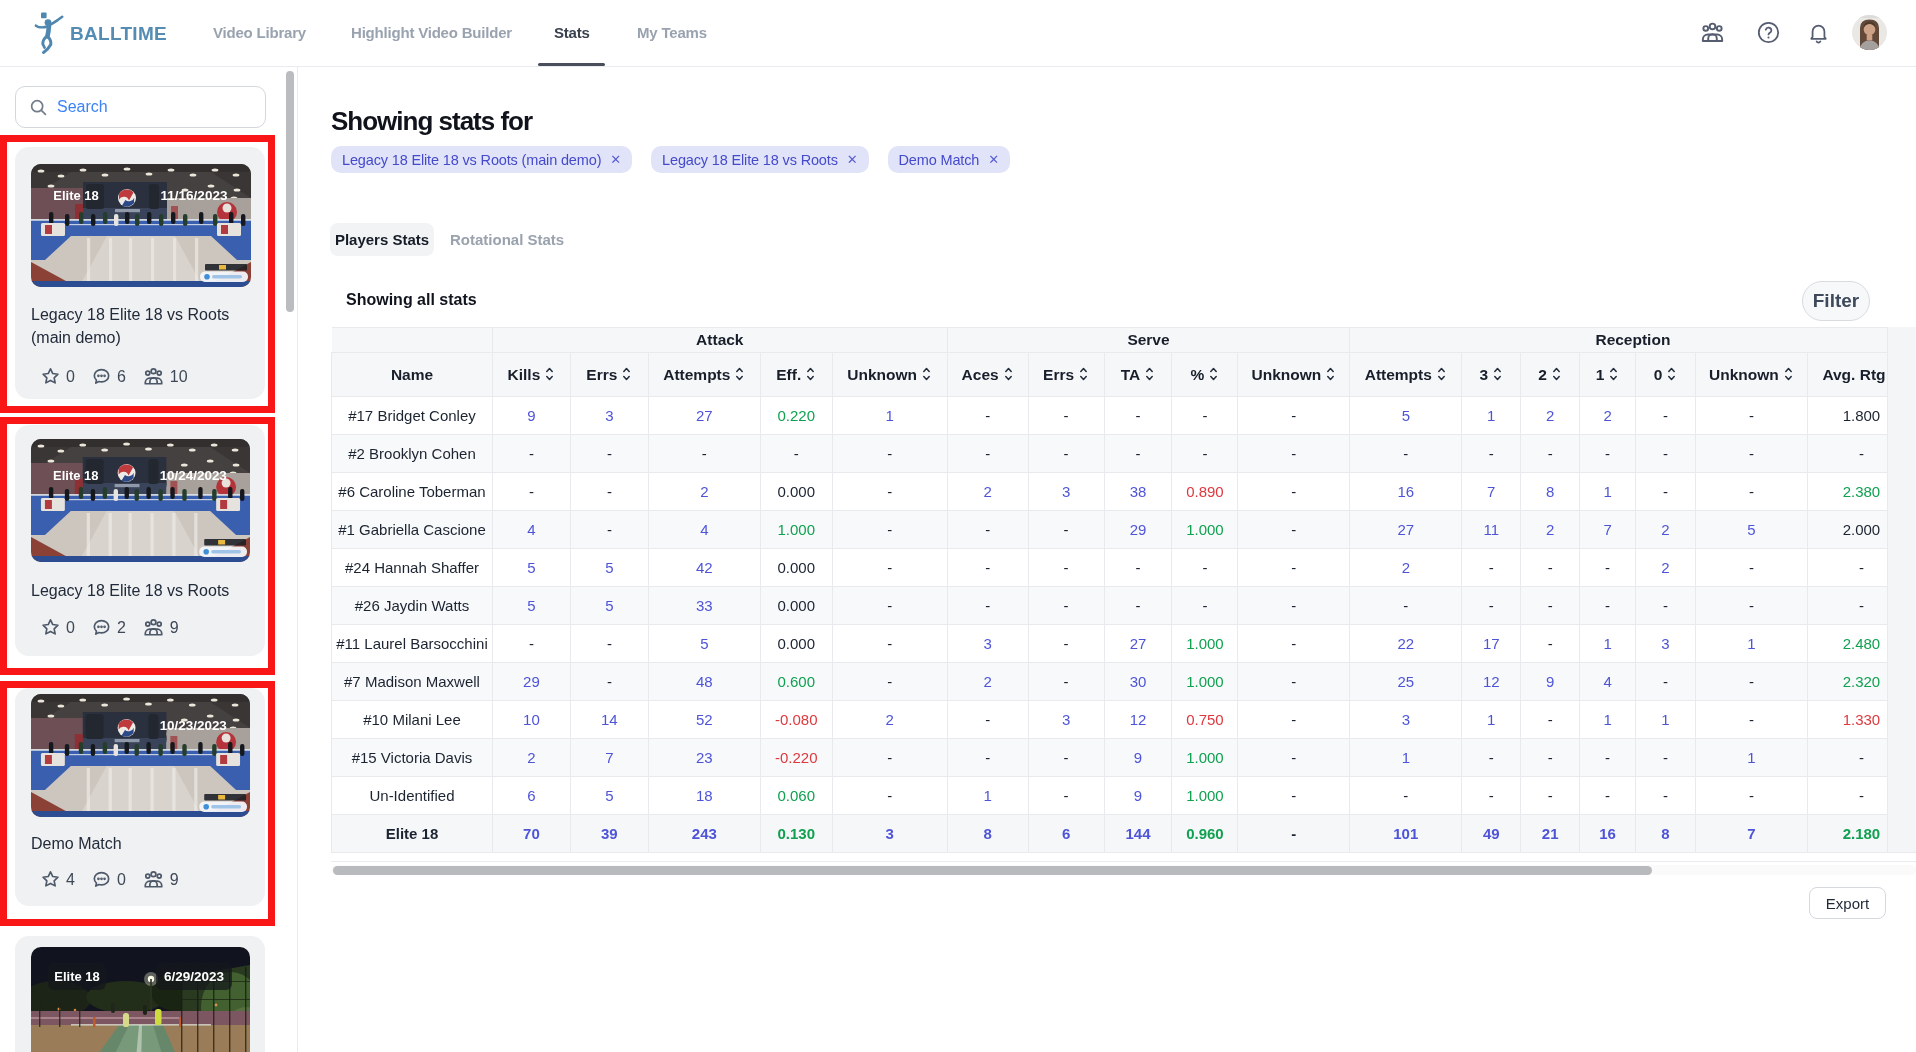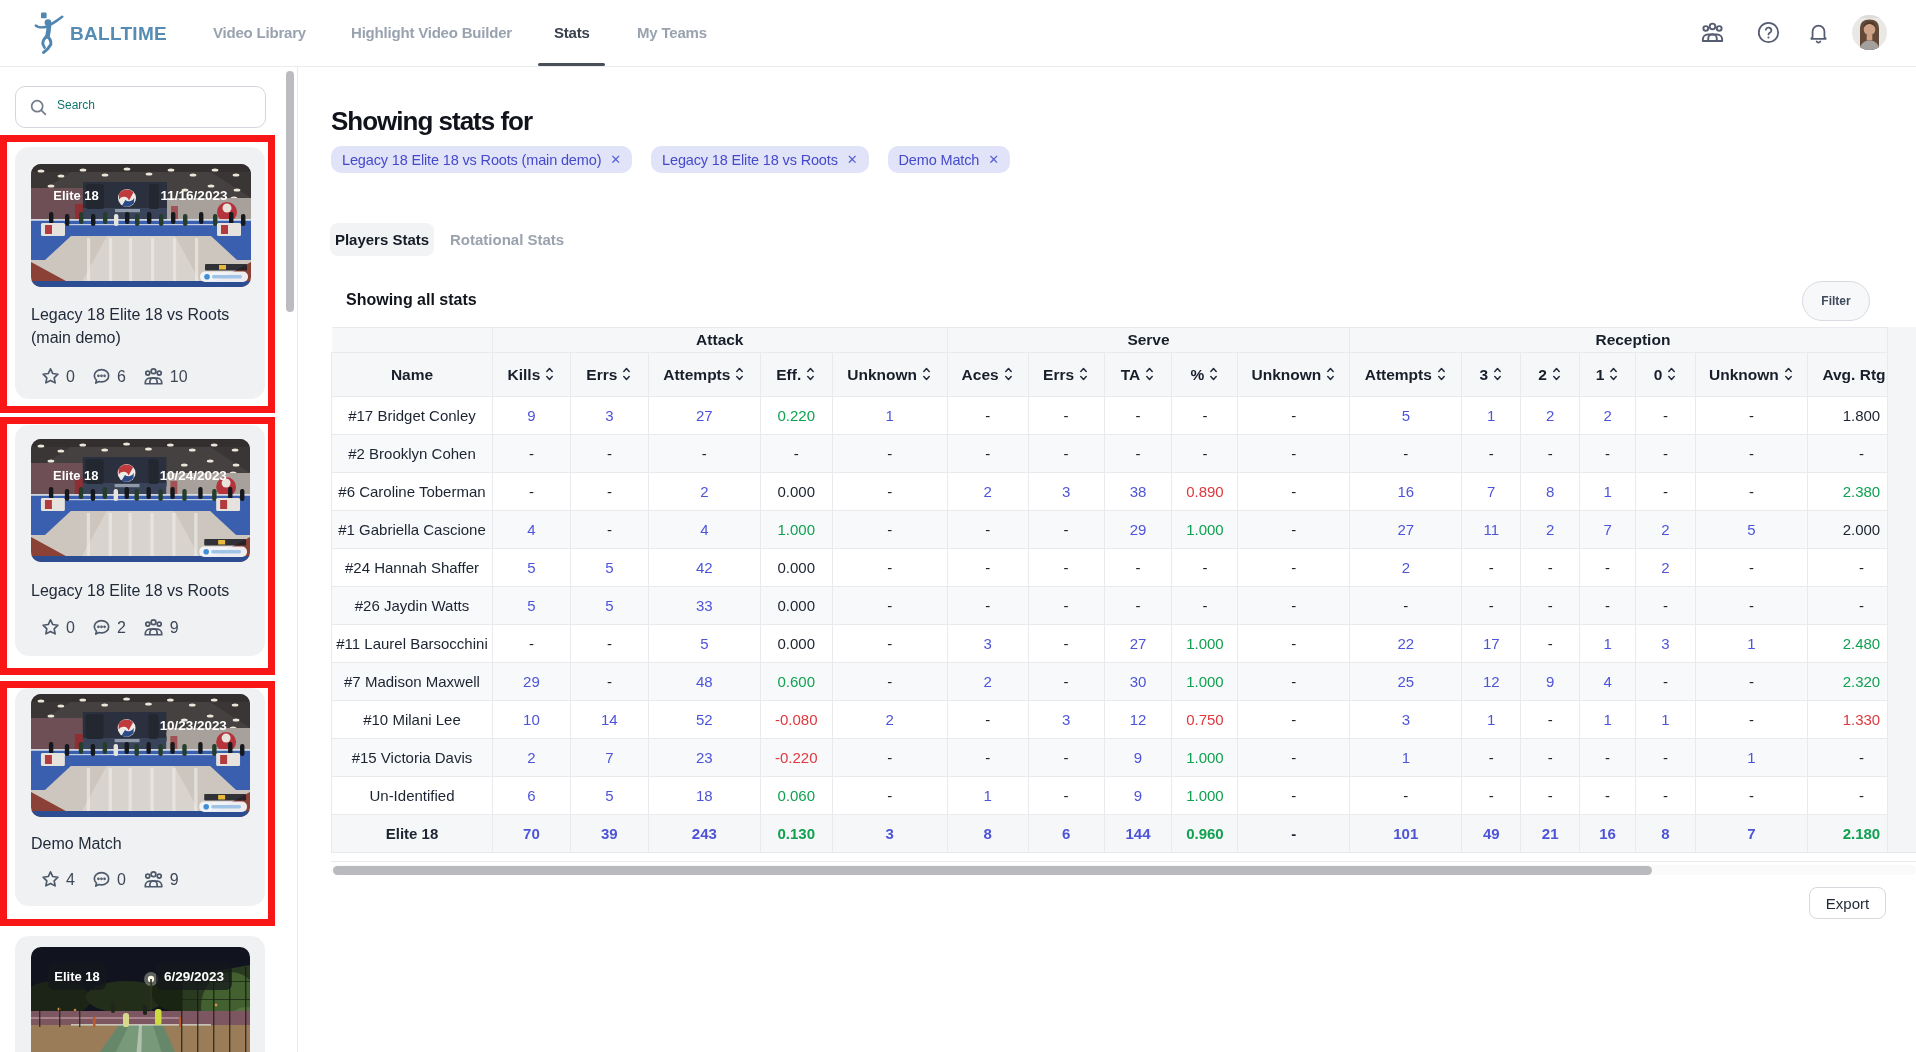--- a/index.html
+++ b/index.html
@@ -13,40 +13,40 @@
 .nlink.act { color:#39414f; font-weight:700; }
 .underline { position:absolute; left:538px; top:63px; width:67px; height:3px; background:#494f5a; border-radius:2px; }
 .nico { position:absolute; top:20px; }
 .avatar { position:absolute; left:1852px; top:15px; width:35px; height:35px; border-radius:50%; overflow:hidden; }
 
 
 .divider { position:absolute; left:297px; top:67px; width:1px; height:985px; background:#e9ebee; }
 .sthumbbar { position:absolute; left:286px; top:71px; width:8px; height:241px; background:#bbbcc0; border-radius:4px; }
 .search { position:absolute; left:15px; top:86px; width:251px; height:42px; border:1px solid #d3d7dd; border-radius:10px; background:#fff; }
 .search svg { position:absolute; left:13px; top:11px; }
-.search span { position:absolute; left:41px; top:11px; font-size:12px; color:#0f766e; }
+.search span { position:absolute; left:41px; top:11px; font-size:16px; color:#3b82f6; }
 .card { position:absolute; left:15px; width:250px; background:#f0f1f3; border-radius:14px; }
 .thumb { position:absolute; left:16px; border-radius:10px; overflow:hidden; }
 .ctitle { position:absolute; left:16px; font-size:16px; font-weight:400; color:#222b3a; line-height:22.5px; }
 .crow { position:absolute; left:25px; display:flex; align-items:center; }
 .cic { display:inline-flex; }
 .cnum { font-size:16px; color:#3e4857; margin-left:5px; }
 
 
 .red { position:absolute; border:7px solid #f81616; }
 
 
 .h1 { position:absolute; left:331px; top:106px; font-size:26px; font-weight:bold; color:#10131b; letter-spacing:-1px; }
 .chips { position:absolute; left:331px; top:146px; display:flex; gap:19px; }
 .chip { display:inline-flex; align-items:center; height:27px; padding:0 11px; background:#e1e4f9; border-radius:10px; font-size:14.5px; font-weight:500; color:#4549cb; letter-spacing:-0.15px; }
 .chip .x { margin-left:9px; color:#5a5fd0; font-size:13px; font-weight:400; }
 .tab1 { position:absolute; left:330px; top:223px; width:104px; height:33px; background:#f2f3f5; border-radius:8px; font-size:15px; font-weight:600; color:#161c27; display:flex; align-items:center; justify-content:center; }
 .tab2 { position:absolute; left:450px; top:231px; font-size:15px; font-weight:600; color:#9aa2ae; }
 .sas { position:absolute; left:346px; top:291px; font-size:16px; font-weight:600; color:#10141c; }
-.filter { position:absolute; left:1802px; top:281px; width:68px; height:40px; background:#f7f8f9; border:1px solid #d8dbe0; border-radius:20px; font-size:12px; font-weight:bold; color:#3e4a5b; display:flex; align-items:center; justify-content:center; }
+.filter { position:absolute; left:1802px; top:281px; width:68px; height:40px; background:#f7f8f9; border:1px solid #d8dbe0; border-radius:20px; font-size:19px; font-weight:bold; color:#3e4a5b; display:flex; align-items:center; justify-content:center; }
 
 
 .twrap { position:absolute; left:331px; top:327px; }
 table.stats { border-collapse:collapse; table-layout:fixed; }
 table.stats td, table.stats th { border:1px solid #e8eaed; text-align:center; overflow:hidden; white-space:nowrap; }
 tr.grp td { height:25px; border-left:none; border-right:none; background:#f6f7f9; font-size:15.5px; font-weight:bold; color:#181f2b; }
 tr.hdr th { height:44px; background:#f6f7f9; font-size:15.5px; font-weight:bold; color:#181f2b; }
 .sort { vertical-align:-2px; margin-left:4px; }
 tr.odd td, tr.even td { height:38px; font-size:15px; }
 tr.odd { background:#fff; }

